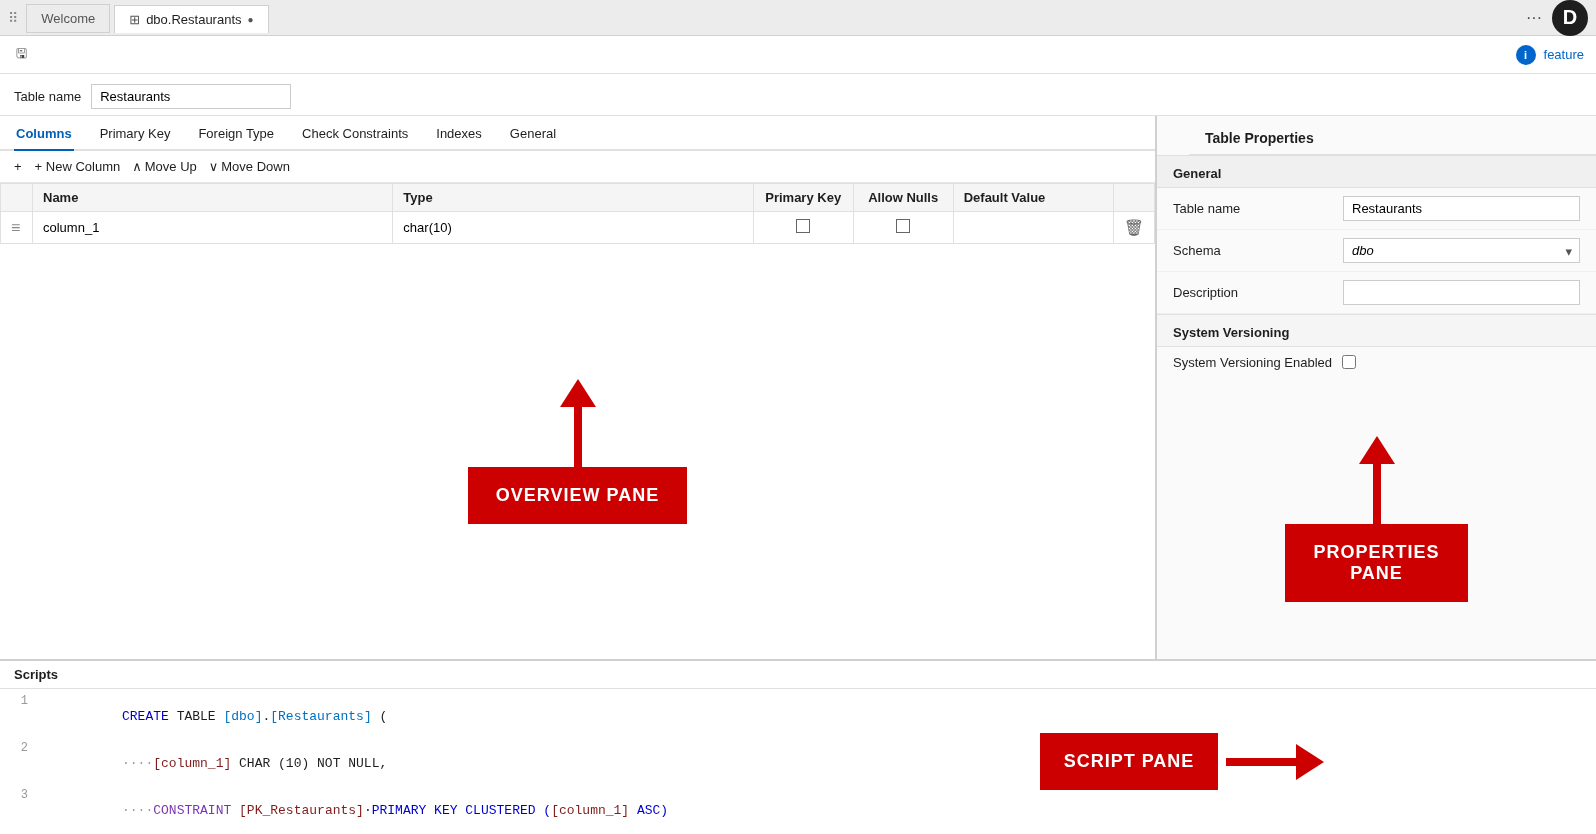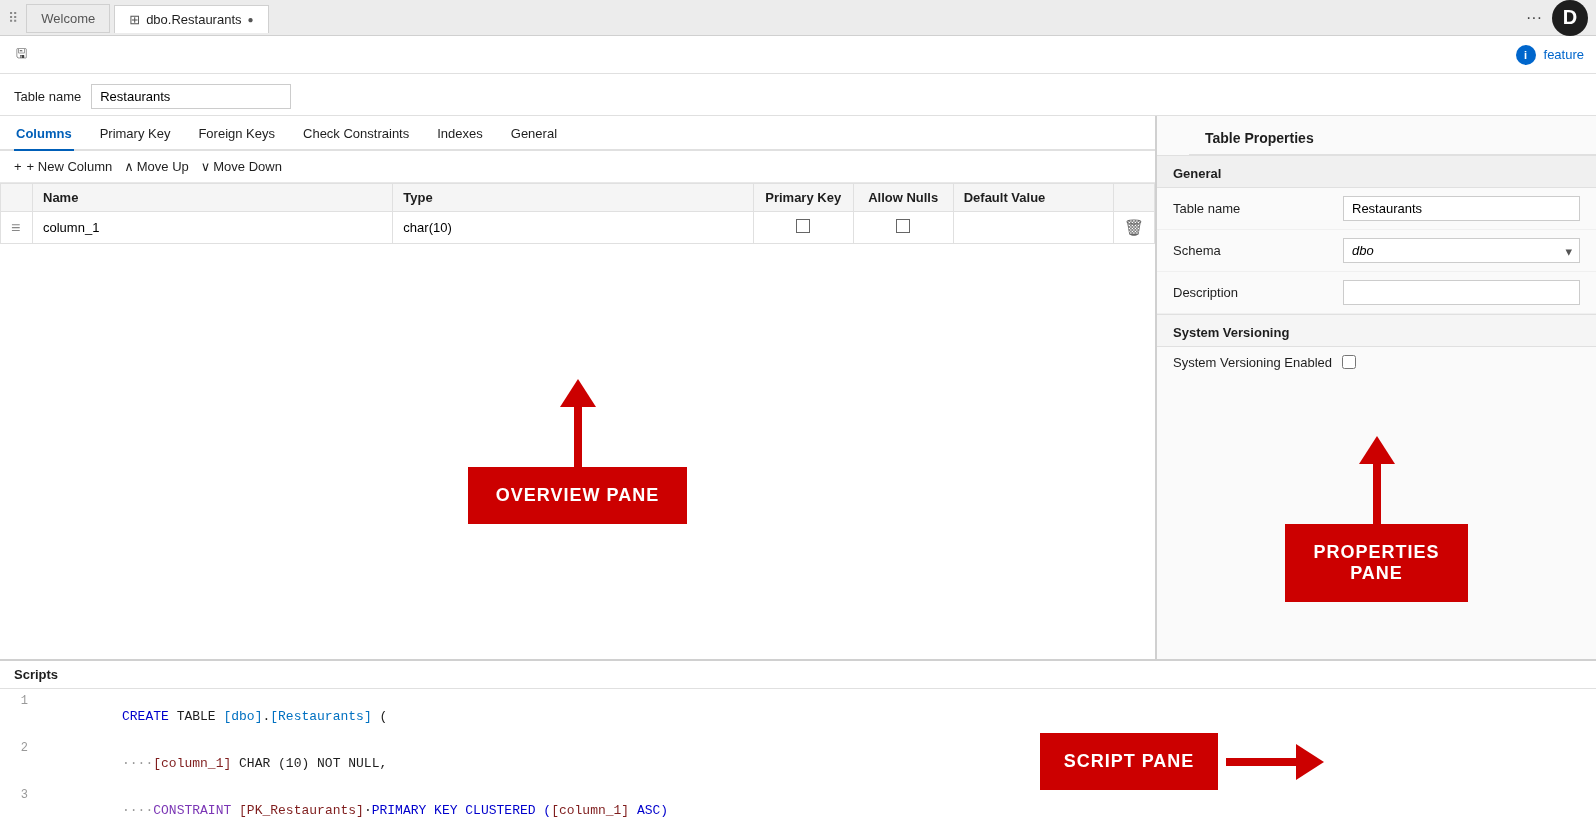--- a/index.html
+++ b/index.html
@@ -166,30 +166,30 @@
   <input class="table-name-input" value="Restaurants" style="">
 </div>
 
 <div class="top-section">
 
   <div class="overview-pane">
 
     <div class="tab-bar">
       <div class="tab-item active">Columns</div>
       <div class="tab-item">Primary Key</div>
-      <div class="tab-item">Foreign Keys</div>
+      <div class="tab-item">Foreign Type</div>
       <div class="tab-item">Check Constraints</div>
       <div class="tab-item">Indexes</div>
       <div class="tab-item">General</div>
     </div>
 
     <div class="col-toolbar">
       <button class="col-toolbar-btn">
         <span>+</span>
-        <span style="margin-left:2px;">+ New Column</span>
+        <span style="margin-left:10px;">+ New Column</span>
       </button>
       <button class="col-toolbar-btn">
         <span>∧</span>
         <span>Move Up</span>
       </button>
       <button class="col-toolbar-btn">
         <span>∨</span>
         <span>Move Down</span>
       </button>
     </div>

